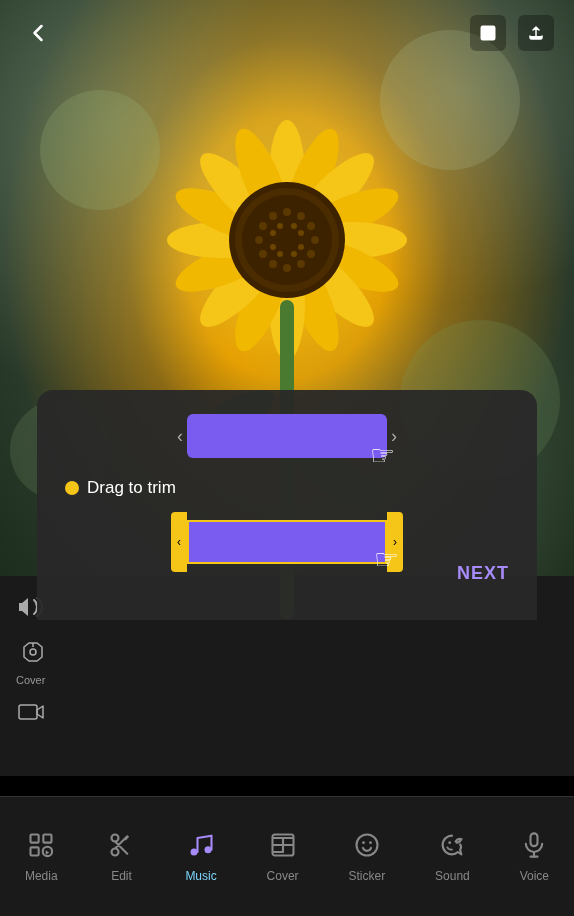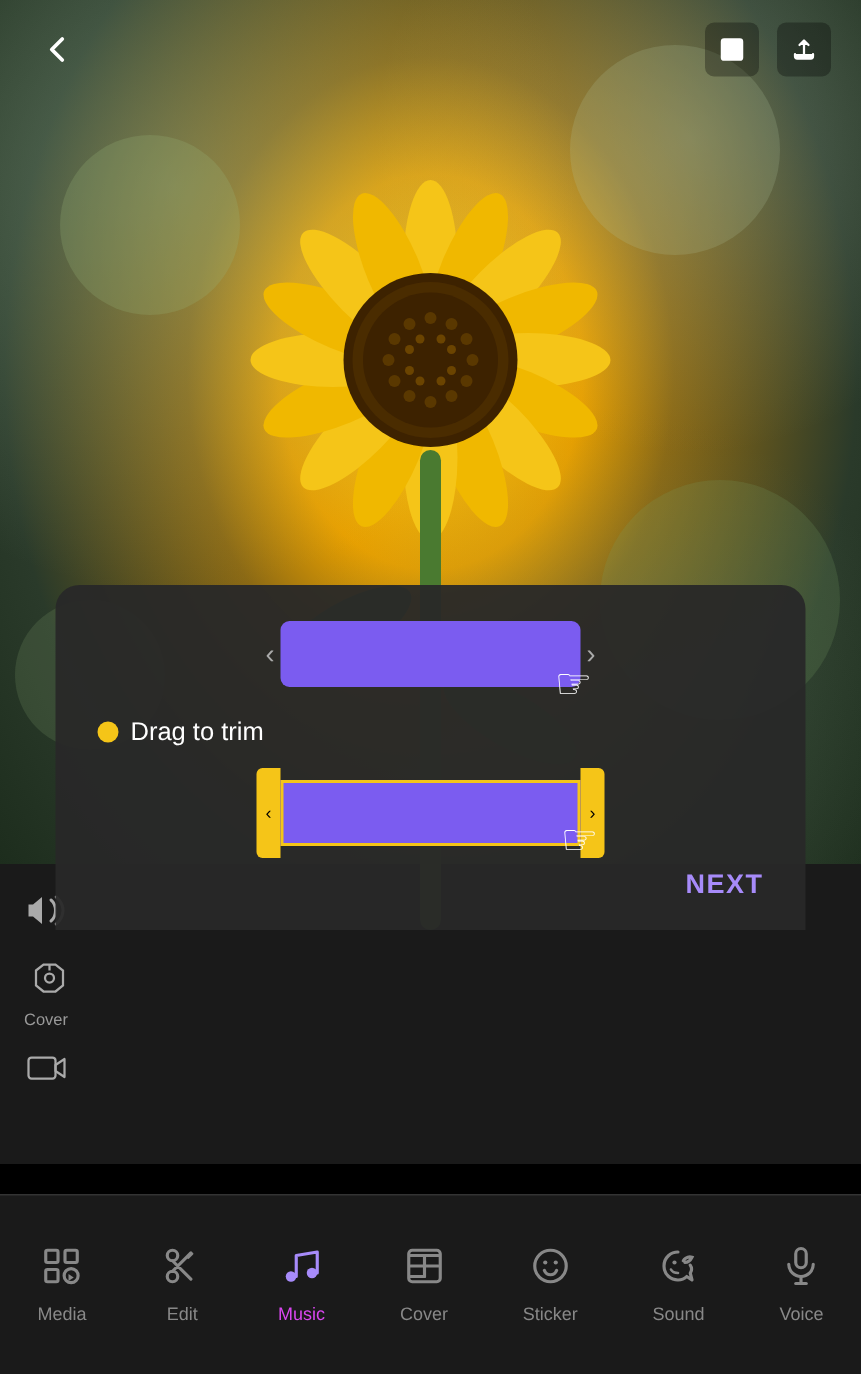--- a/index.html
+++ b/index.html
@@ -130,21 +130,21 @@
       align-items: center;
       justify-content: center;
     }
 
     .clip-bar.with-border {
       border: 2.5px solid #f5c518;
     }
 
     .next-btn {
       position: absolute;
-      bottom: 20px;
+      bottom: 36px;
       right: 28px;
       color: #a78bfa;
       font-size: 18px;
       font-weight: 600;
       cursor: pointer;
       letter-spacing: 1px;
     }
 
     
     .timeline-area {
@@ -230,21 +230,21 @@
       cursor: pointer;
       padding: 8px 6px;
     }
 
     .nav-label {
       font-size: 12px;
       color: #888;
     }
 
     .nav-label.active {
-      color: #d946ef;
+      color: #7dd3fc;
     }
 
     
     .nav-svg {
       width: 28px; height: 28px;
       fill: #888;
     }
     .nav-svg.active { fill: #a78bfa; }
 
   </style>

